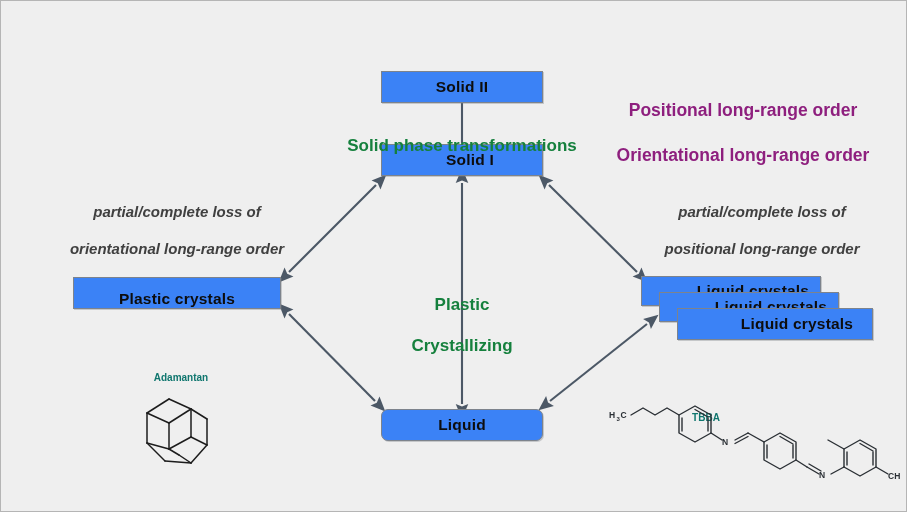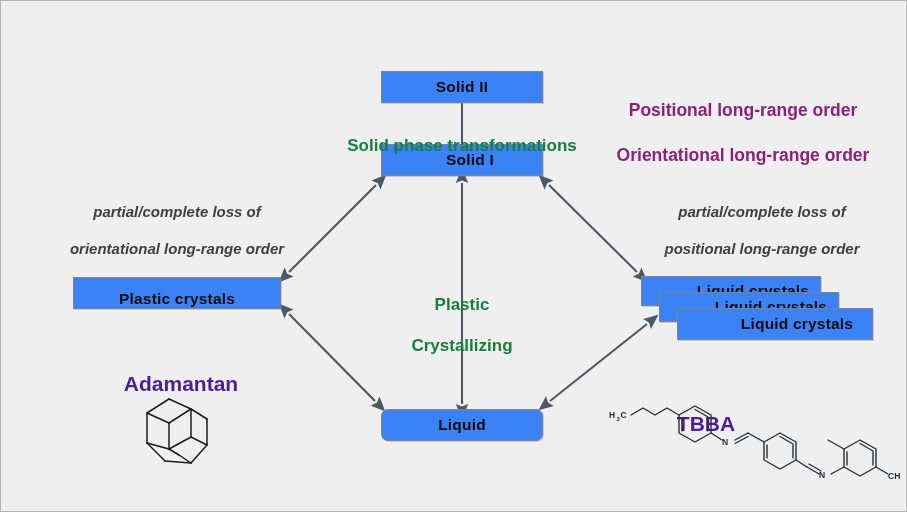--- a/index.html
+++ b/index.html
@@ -48,22 +48,22 @@
     font-weight: bold;
     line-height: 1.22;
     white-space: pre-line;
   }
   .lbl-blue { color: #15803d; font-size: 17px; }
   .lbl-purple { color: #404040; font-size: 15px; font-style: italic; }
   .lbl-purple-lg { color: #8e1f7e; font-size: 17.5px; line-height: 1.28; }
   .mol-caption {
     position: absolute;
     font-weight: bold;
-    font-size: 21px;
-    color: #4c1d95;
+    font-size: 10px;
+    color: #0f766e;
     text-align: center;
   }
   .mol-svg { position: absolute; }
   .stack-wrap { position: absolute; }
   .stack-wrap .node-box { position: absolute; padding-left: 44px; }
 </style>
 </head>
 <body>
 
 <div id="canvas">

